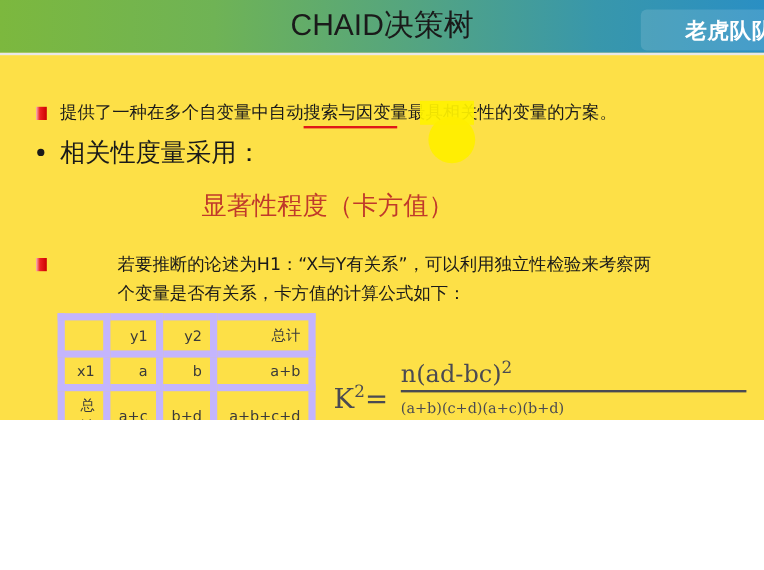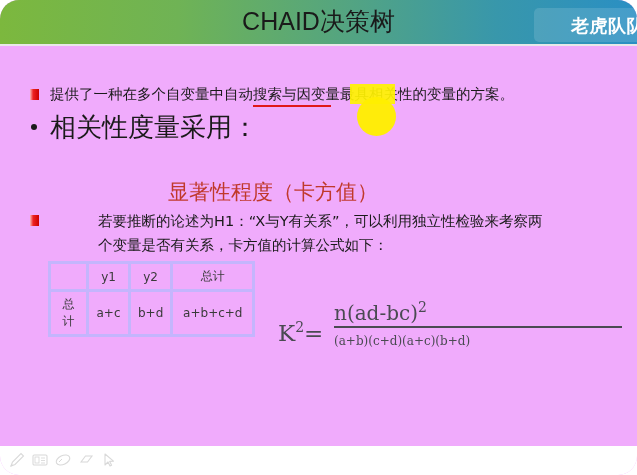--- a/index.html
+++ b/index.html
@@ -13,24 +13,23 @@
     overflow: hidden;
     font-family: "Liberation Sans", "DejaVu Sans", sans-serif;
     position: relative;
   }
 
   
   .slide {
     position: absolute;
     left: 0; top: 0;
     width: 637px;
-    height: 475px;
-    background: #f0abfc;
+    height: 350px;
+    background: #fde047;
     overflow: hidden;
-    border-radius: 19px;
   }
 
   
   .header {
     position: absolute;
     left: 0; top: 0;
     width: 637px;
     height: 44px;
     background: linear-gradient(to right, #7cb83e 0%, #6fb355 28%, #53a482 55%, #3897ab 78%, #2a8fc4 100%);
     overflow: hidden;
@@ -141,35 +140,34 @@
     left: 31px;
     top: 78px;
     width: 6px;
     height: 6px;
     border-radius: 50%;
     background: #1a1a1a;
   }
   .b2-text {
     left: 50px;
     top: 66px;
-    font-size: 26px;
+    font-size: 21px;
     line-height: 30px;
   }
 
   
   .red-line {
     position: absolute;
     left: 168px;
     top: 110px;
     font-size: 21px;
     color: #c0392b;
     line-height: 30px;
     white-space: nowrap;
     font-family: "DejaVu Sans", "Liberation Sans", sans-serif;
-    margin-top: 21px;
   }
 
   
   .b3-mark { left: 30px; top: 169px; }
   .b3-block {
     position: absolute;
     left: 50px;
     top: 163px;
     width: 570px;
     font-size: 14.5px;
@@ -183,23 +181,23 @@
   .tbl {
     position: absolute;
     left: 48px;
     top: 215px;
     border-collapse: collapse;
     font-size: 12px;
     color: #3a3a3a;
     font-family: "DejaVu Sans", "Liberation Sans", sans-serif;
   }
   .tbl td, .tbl th {
-    border: 3px solid #c4b5fd;
+    border: 6px solid #c4b5fd;
     padding: 4px 7px;
-    text-align: center;
+    text-align: right;
     font-weight: normal;
     height: 17px;
     box-sizing: border-box;
   }
   .tbl .c0 { width: 38px; }
   .tbl .c1 { width: 42px; }
   .tbl .c2 { width: 42px; }
   .tbl .c3 { width: 82px; }
 
   
@@ -294,20 +292,26 @@
       <thead>
         <tr>
           <th class="c0"></th>
           <th class="c1">y1</th>
           <th class="c2">y2</th>
           <th class="c3">总计</th>
         </tr>
       </thead>
       <tbody>
         <tr>
+          <td class="c0">x1</td>
+          <td class="c1">a</td>
+          <td class="c2">b</td>
+          <td class="c3">a+b</td>
+        </tr>
+        <tr>
           <td class="c0">总计</td>
           <td class="c1">a+c</td>
           <td class="c2">b+d</td>
           <td class="c3">a+b+c+d</td>
         </tr>
       </tbody>
     </table>
 
     <div class="formula">
       <div class="lhs"><span>K</span><span class="sup">2</span><span>=</span></div>

